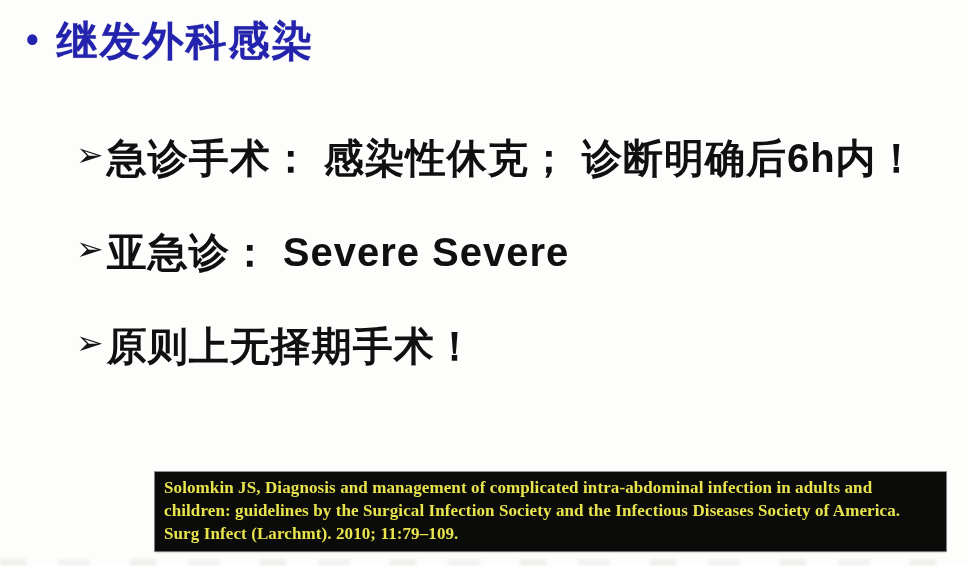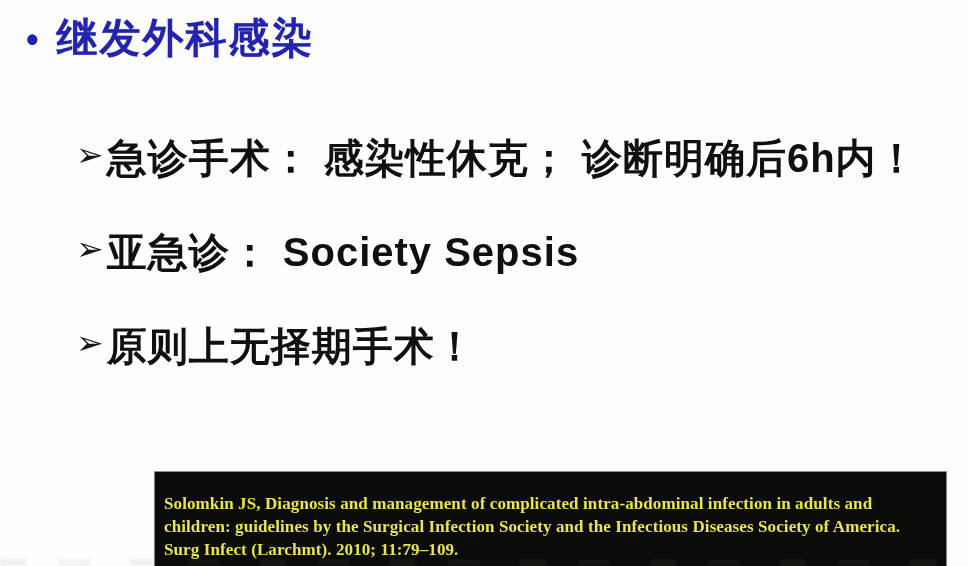--- a/index.html
+++ b/index.html
@@ -33,21 +33,20 @@
     margin-right: 18px;
     transform: translateY(-2px);
   }
   .title-text {
     color: var(--title-blue, #2323ad);
     font-size: 41px;
     font-weight: 700;
     letter-spacing: 2px;
     line-height: 1.15;
     text-shadow: 0 0 1px rgba(20,20,130,0.45);
-    font-family: Liberation Mono, monospace;
   }
 
   
   .bullet-row {
     position: absolute;
     left: 76px;
     display: flex;
     align-items: flex-start;
     white-space: nowrap;
   }
@@ -70,21 +69,21 @@
   }
 
   
   .citation-box {
     position: absolute;
     left: 155px;
     top: 472px;
     width: 791px;
     min-height: 79px;
     background: var(--citation-bg, #0b0b09);
-    padding: 20px 9px 5px 9px;
+    padding: 4px 9px 5px 9px;
     box-shadow: 0 1px 2px rgba(0,0,0,0.35), 0 0 0 1px rgba(60,60,60,0.55);
   }
   .citation-text {
     color: var(--citation-yellow, #e8e44d);
     font-family: "Liberation Serif", "DejaVu Serif", serif;
     font-weight: 700;
     font-size: 17px;
     line-height: 23px;
     letter-spacing: 0.1px;
   }
@@ -116,21 +115,21 @@
     <span class="title-text">继发外科感染</span>
   </div>
 
   <div class="bullet-row b1">
     <span class="bullet-marker">➢</span>
     <span class="bullet-text">急诊手术： 感染性休克； 诊断明确后6h内！</span>
   </div>
 
   <div class="bullet-row b2">
     <span class="bullet-marker">➢</span>
-    <span class="bullet-text">亚急诊： Society Sepsis</span>
+    <span class="bullet-text">亚急诊： Severe Severe</span>
   </div>
 
   <div class="bullet-row b3">
     <span class="bullet-marker">➢</span>
     <span class="bullet-text">原则上无择期手术！</span>
   </div>
 
   <div class="citation-box">
     <div class="citation-text">Solomkin JS, Diagnosis and management of complicated intra-abdominal infection in adults and children: guidelines by the Surgical Infection Society and the Infectious Diseases Society of America. Surg Infect (Larchmt). 2010; 11:79–109.</div>
   </div>

